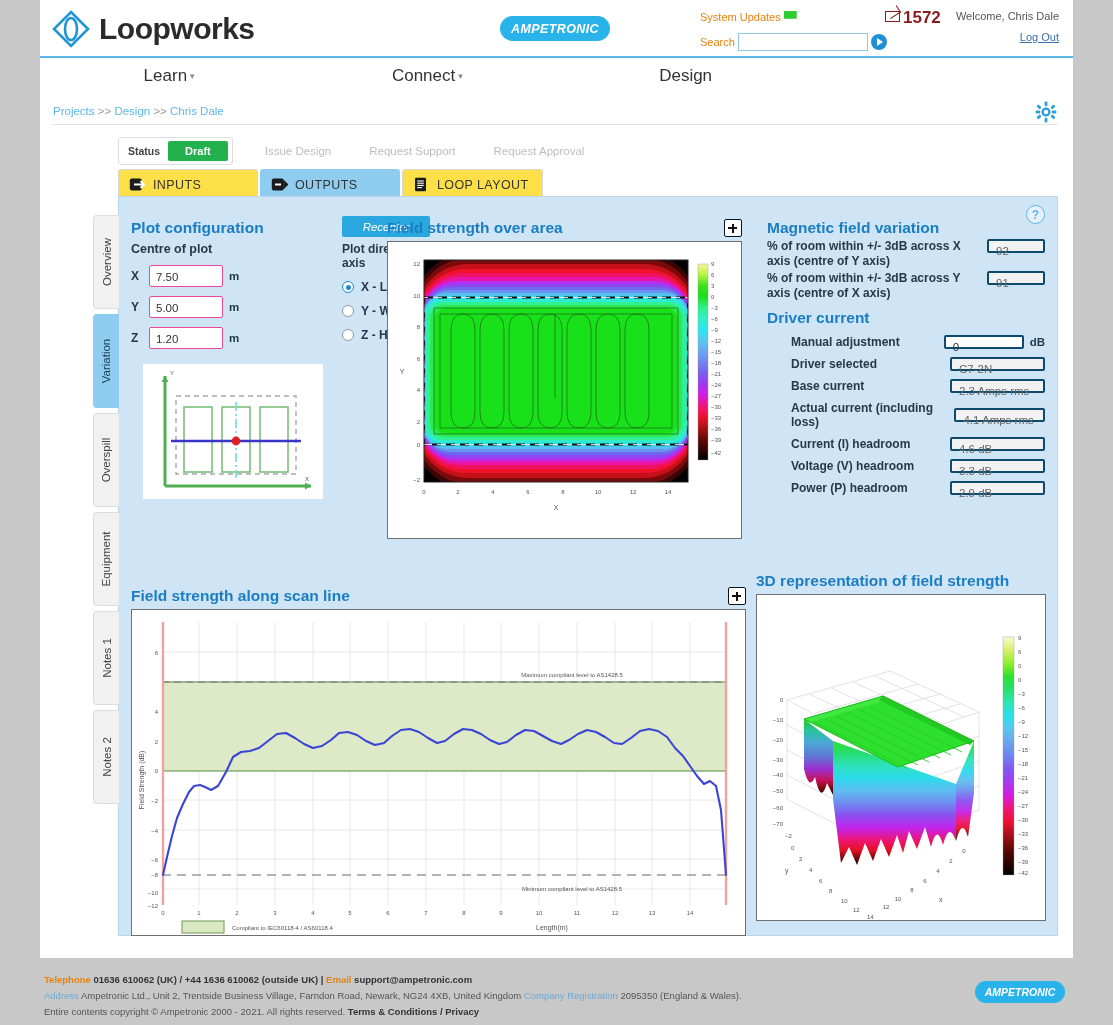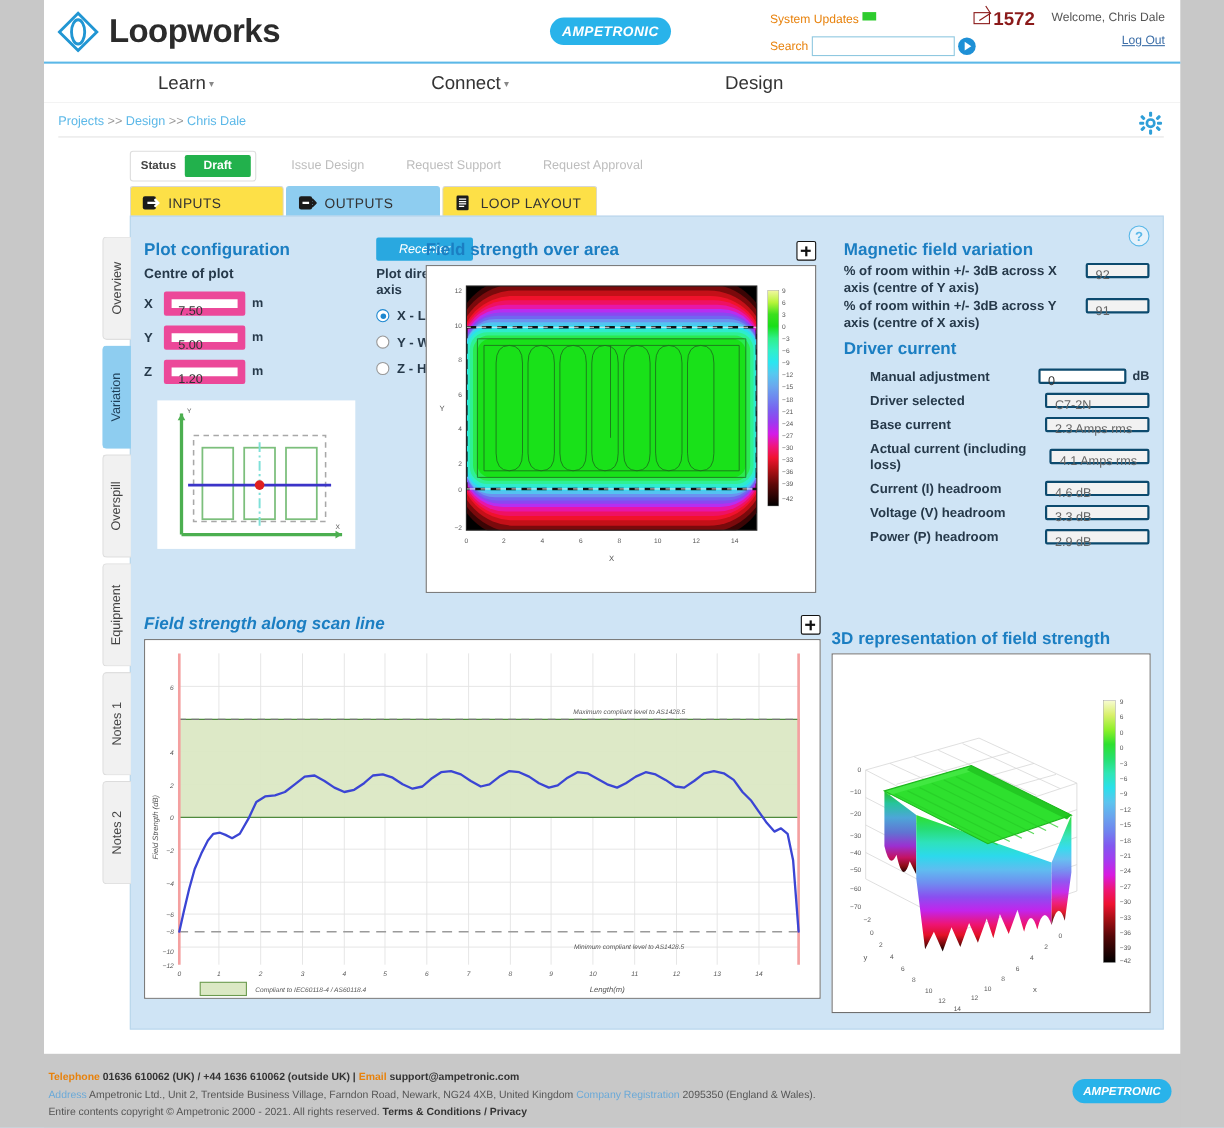--- a/index.html
+++ b/index.html
@@ -97,21 +97,21 @@
   .vtab.active span { color:#1c3c55; }
 
   
   .sectitle { color:#1b7ec2; font-size:15.5px; font-weight:bold; }
   .plotcfg { position:absolute; left:12px; top:22px; width:225px; }
   .recenter { position:absolute; left:211px; top:-3px; width:88px; height:21px; background:#29a8e0;
     color:#fff; font-size:11.5px; display:flex; align-items:center; justify-content:center; border-radius:2px;font-style:italic; }
   .subttl { font-size:12.5px; font-weight:bold; color:#26394a; margin-top:5px; }
   .coordrow { display:flex; align-items:center; gap:6px; margin-top:9px; }
   .coordlbl { width:12px; font-size:12px; font-weight:bold; color:#26394a; }
-  .coordinp { width:74px; height:22px; border:7px solid #ec4899; background:#fff; border-radius:2px;
+  .coordinp { width:74px; height:22px; border:1px solid #ec4899; background:#fff; border-radius:2px;
      font-size:11.5px; padding:0 6px; line-height:22px; color:#333; }
   .unit { font-size:11.5px; font-weight:bold; color:#26394a; }
   .dircol { position:absolute; left:211px; top:23px; width:110px; }
   .dirttl { font-size:12px; font-weight:bold; color:#26394a; line-height:14px; }
   .radio-row { display:flex; align-items:center; gap:7px; margin-top:10px; }
   .radio { width:12px; height:12px; border-radius:50%; border:1.5px solid #999; background:#fff; position:relative; }
   .radio.on { border-color:#1e88d0; }
   .radio.on:after { content:""; position:absolute; left:2.5px; top:2.5px; width:5px; height:5px;
      border-radius:50%; background:#1e88d0; }
   .radio-lbl { font-size:12px; font-weight:bold; color:#26394a; }
@@ -133,21 +133,21 @@
     font-size:11.5px; height:14px; line-height:21px; padding:0 7px; }
   .valbox.editable { background:#fff; color:#333; }
   .pctrow { display:flex; align-items:flex-start; justify-content:space-between; margin-top:2px; }
   .pctrow .rowlbl { line-height:15px; width:200px; }
   .pctrow .valbox { width:58px; }
   .drow { display:flex; align-items:center; justify-content:space-between; margin-top:8px;margin-left:24px; }
   .drow .valbox { width:95px; }
   .drow.manual .valbox { width:80px; }
 
   
-  .bot-left { position:absolute; left:12px; top:362px; width:615px;font-style:italic; }
+  .bot-left { position:absolute; left:12px; top:390px; width:615px; }
   .bot-right { position:absolute; left:637px; top:375px; width:290px; }
 
   svg { display:block; }
   .axlbl { font-size:6px; fill:#555; font-family:"Liberation Sans",sans-serif; }
   .axttl { font-size:7px; fill:#555; font-family:"Liberation Sans",sans-serif; }
 
   
   .footer { position:absolute; left:40px; top:963px; width:1033px; height:62px; background:#c8c8c8; }
   .f-line { font-size:9.5px; color:#555; margin-left:4px; line-height:16px; }
   .f-or { color:#e8820c; font-weight:bold; }

